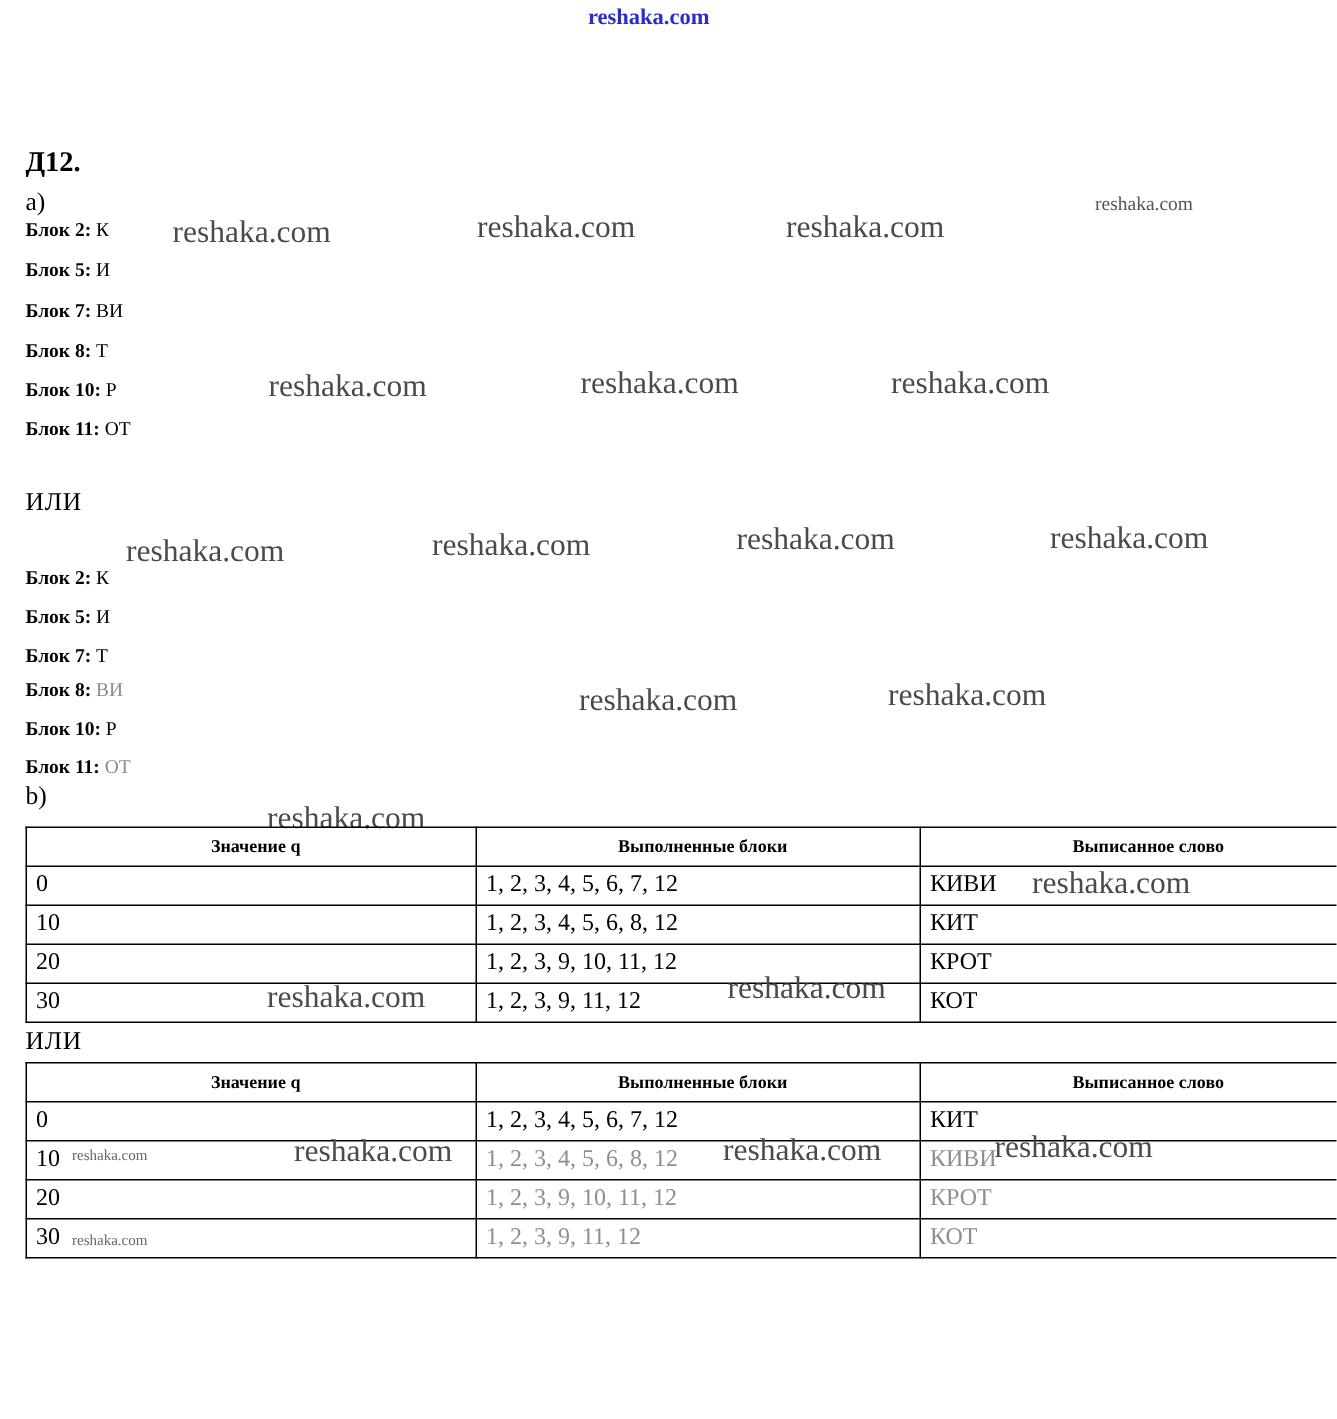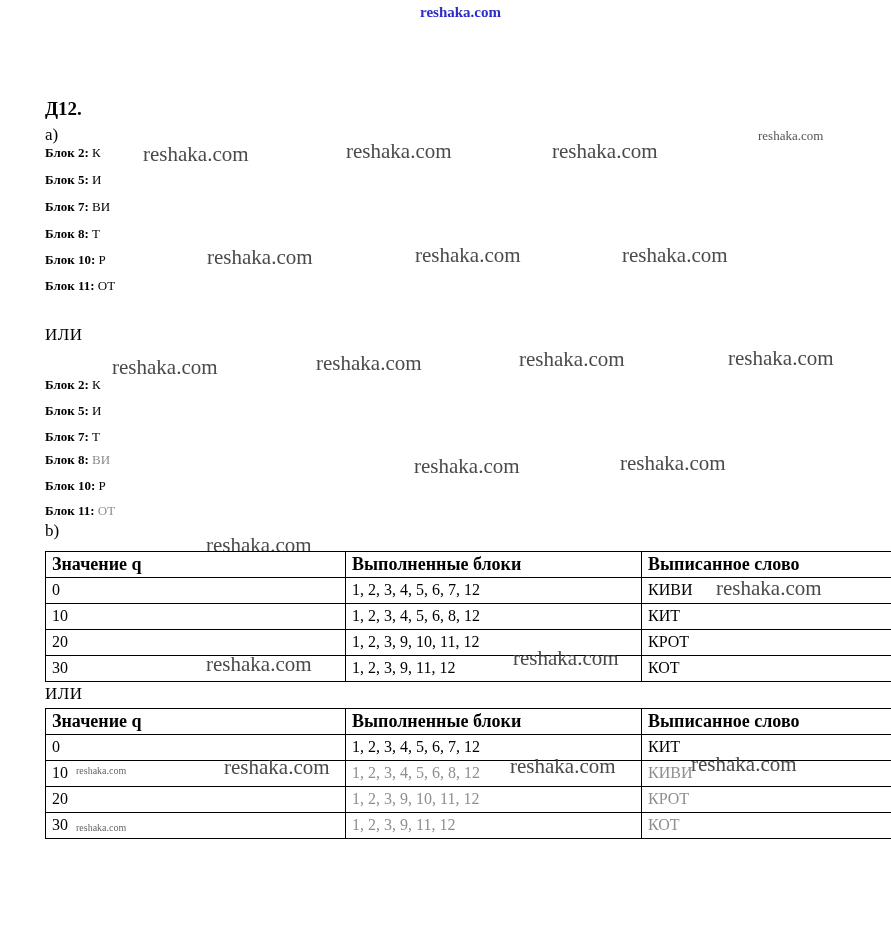--- a/index.html
+++ b/index.html
@@ -13,21 +13,20 @@
     position: relative;
     font-family: "Liberation Serif", serif;
     color: #000000;
     overflow: hidden;
   }
 
   .page {
     position: relative;
     width: 774px;
     height: 946px;
-    margin-left: 28px;
   }
 
   
   .wm {
     position: absolute;
     color: #3a3a3a;
     font-family: "Liberation Serif", serif;
     white-space: nowrap;
     pointer-events: none;
     user-select: none;
@@ -109,21 +108,22 @@
   table.grid td, table.grid th {
     border: 1px solid #000000;
     padding: 1px 0 2px 6px;
     height: 22px;
     vertical-align: middle;
     text-align: left;
     font-weight: normal;
   }
   table.grid th {
     font-weight: bold;
-    font-size: 18px;
+    text-align: center;
+    font-size: 12px;
   }
   .col1 { width: 293px; }
   .col2 { width: 289px; }
   .col3 { width: 291px; }
 
   .t-faint td { color: #8f8f8f; }
   .t-faint td.dark { color: #000000; }
 
   
   .over { z-index: 5; }

